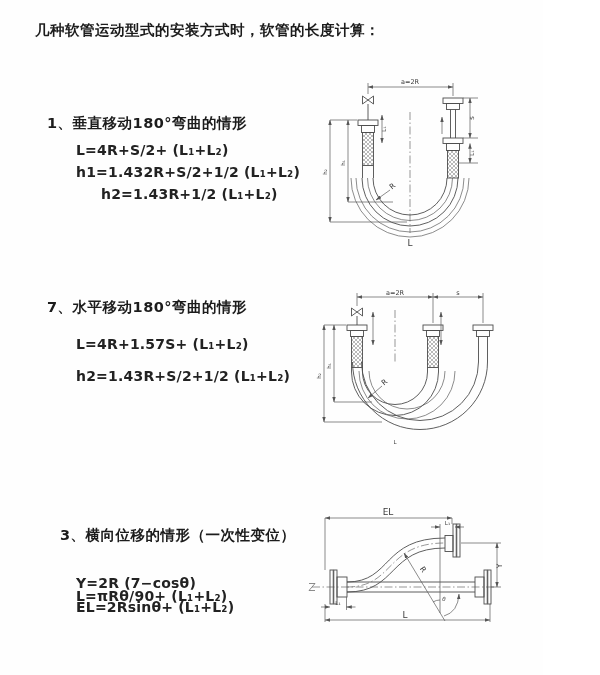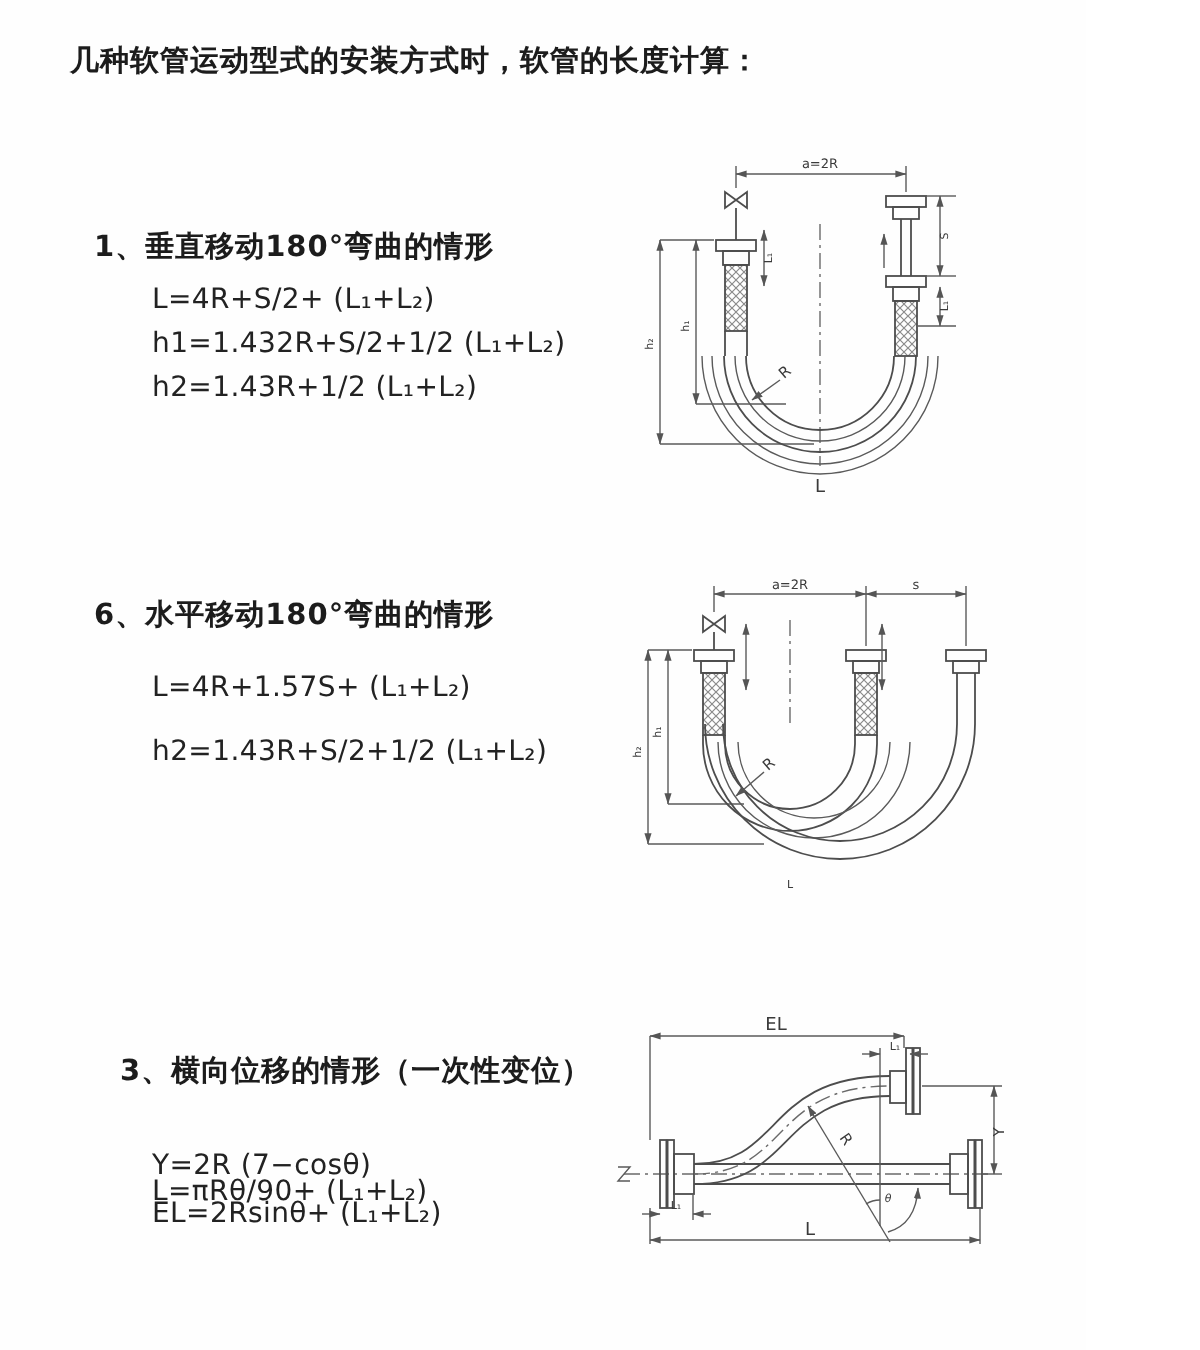--- a/index.html
+++ b/index.html
@@ -8,21 +8,21 @@
     font-family:"DejaVu Sans","Liberation Sans",sans-serif;color:#1c1c1c;
   }
   .doc-title{
     position:absolute;left:35px;top:21px;font-size:14.5px;font-weight:700;
     letter-spacing:0.5px;white-space:nowrap;
   }
   .sec-heading{
     position:absolute;font-size:14.5px;font-weight:700;letter-spacing:0.5px;white-space:nowrap;
   }
   .formula{
-    position:absolute;left:76px;font-size:14px;font-weight:400;letter-spacing:0.2px;white-space:nowrap;
+    position:absolute;left:76px;font-size:14px;font-weight:700;letter-spacing:0.2px;white-space:nowrap;
     color:#222;
   }
   svg.diagram{position:absolute;}
   svg .ln{stroke:#4d4d4d;stroke-width:0.9;fill:none;}
   svg .thin{stroke:#5a5a5a;stroke-width:0.7;fill:none;}
   svg .dim{stroke:#5a5a5a;stroke-width:0.7;fill:none;}
   svg .cl{stroke:#6a6a6a;stroke-width:0.7;fill:none;stroke-dasharray:8 2.5 1.5 2.5;}
   svg .hatch{fill:url(#braid);stroke:#4d4d4d;stroke-width:0.9;}
   svg text{fill:#3a3a3a;font-family:"DejaVu Sans","Liberation Sans",sans-serif;}
   svg .lbl{font-size:6.5px;}
@@ -33,23 +33,23 @@
 </head>
 <body>
 
 <div class="page">
 
   <div class="doc-title">几种软管运动型式的安装方式时，软管的长度计算：</div>
 
   <div class="sec-heading" style="left:47px;top:114px;">1、垂直移动180°弯曲的情形</div>
   <div class="formula" style="top:142px;">L=4R+S/2+ (L₁+L₂)</div>
   <div class="formula" style="top:164px;">h1=1.432R+S/2+1/2 (L₁+L₂)</div>
-  <div class="formula" style="top:186px;">h2=1.43R+1/2 (L₁+L₂)</div>
-
-  <div class="sec-heading" style="left:47px;top:298px;">6、水平移动180°弯曲的情形</div>
+  <div class="formula" style="top:186px;margin-left:25px;">h2=1.43R+1/2 (L₁+L₂)</div>
+
+  <div class="sec-heading" style="left:47px;top:298px;">7、水平移动180°弯曲的情形</div>
   <div class="formula" style="top:336px;text-align:center;">L=4R+1.57S+ (L₁+L₂)</div>
   <div class="formula" style="top:368px;">h2=1.43R+S/2+1/2 (L₁+L₂)</div>
 
   <div class="sec-heading" style="left:60px;top:526px;">3、横向位移的情形（一次性变位）</div>
   <div class="formula" style="top:552px;margin-top:36px;">L=πRθ/90+ (L₁+L₂)</div>
   <div class="formula" style="top:575px;">Y=2R (7−cosθ)</div>
   <div class="formula" style="top:599px;">EL=2Rsinθ+ (L₁+L₂)</div>
 
   <svg class="diagram" style="left:310px;top:70px;" width="290" height="190" viewBox="0 0 290 190">
     <defs>

